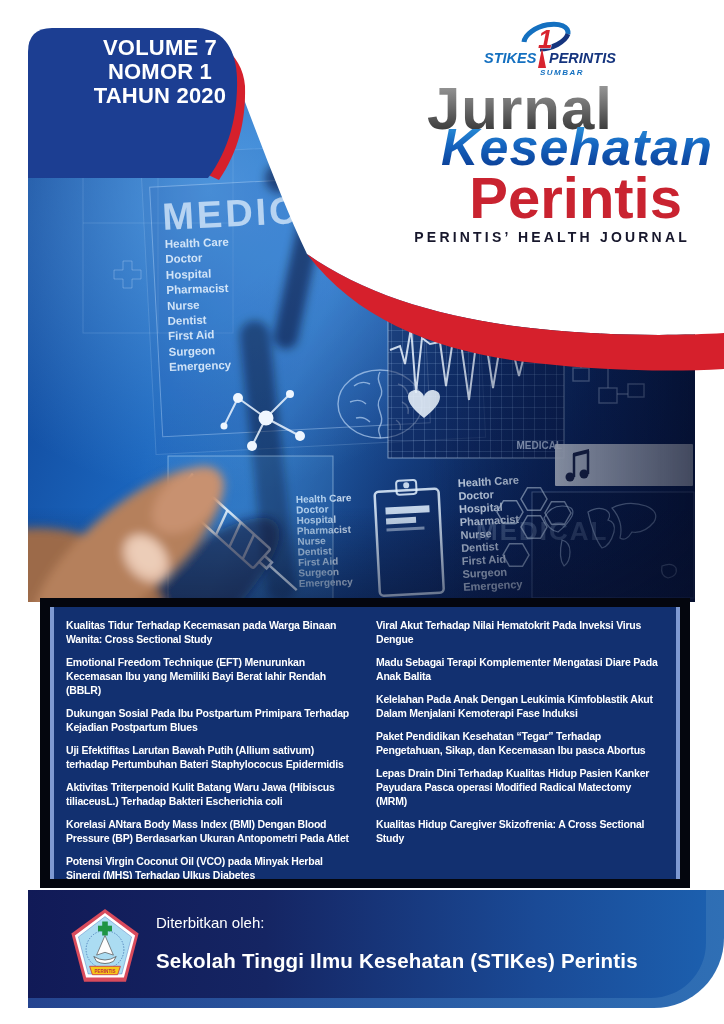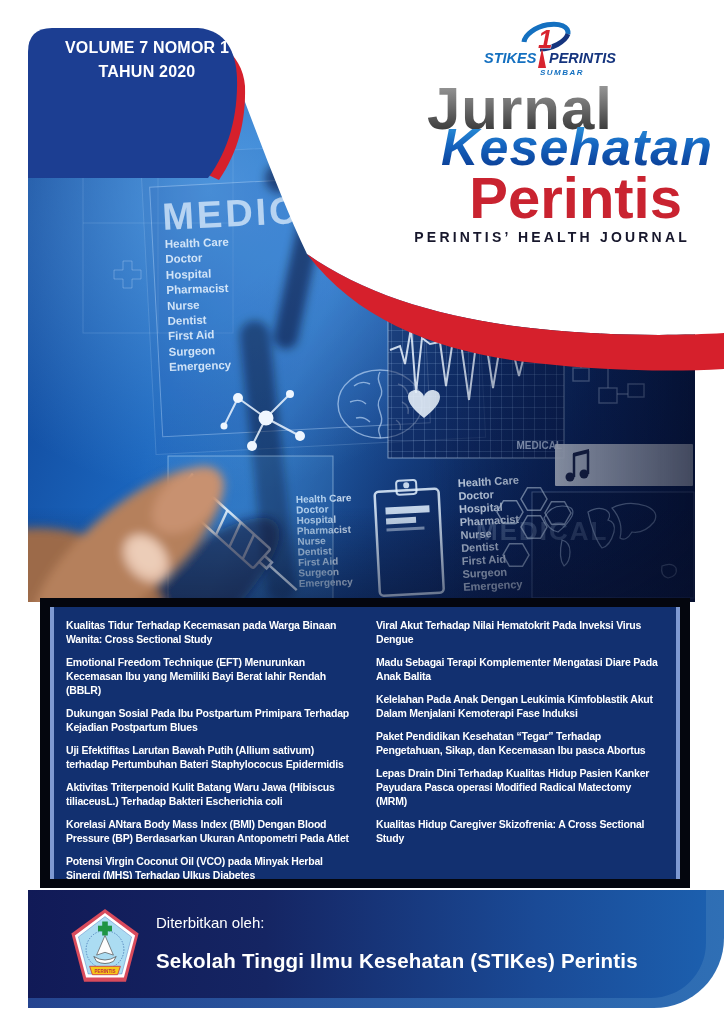--- a/index.html
+++ b/index.html
@@ -12,22 +12,22 @@
     background:
       radial-gradient(circle at 27% 20%, rgba(120,195,255,.60), rgba(120,195,255,0) 48%),
       radial-gradient(circle at 70% 88%, rgba(8,18,55,.55), rgba(8,18,55,0) 55%),
       linear-gradient(112deg,#0d3c8c 0%,#1a64bc 30%,#2f80d6 44%,#1b55a6 60%,#0c2e6f 80%,#08204f 100%);}
   #photo svg{position:absolute;left:0;top:0;}
 
   
   #overlay{position:absolute;left:0;top:0;width:724px;height:1024px;z-index:2;pointer-events:none;}
 
   
-  #volume-text{position:absolute;left:52px;top:36px;width:190px;z-index:3;text-align:center;
-    color:#fff;font-weight:bold;font-size:16px;line-height:24px;letter-spacing:.2px;}
+  #volume-text{position:absolute;left:65px;top:36px;width:190px;z-index:3;text-align:center;
+    color:#fff;font-weight:bold;font-size:22px;line-height:24px;letter-spacing:.2px;}
 
   
   #logo{position:absolute;left:480px;top:20px;width:164px;height:58px;z-index:3;}
   .title-word{position:absolute;z-index:3;font-weight:bold;line-height:1;white-space:nowrap;}
   #title-jurnal{top:79px;right:111px;font-size:60px;letter-spacing:1px;
     background:linear-gradient(#a3a3a3,#6e6e6e 45%,#3c3c3c 85%);
     -webkit-background-clip:text;background-clip:text;color:transparent;}
   #title-kesehatan{top:121px;right:11px;font-size:52px;letter-spacing:1px;
     background:linear-gradient(#2f9ade,#1565c0 45%,#0b3e96 90%);
     -webkit-background-clip:text;background-clip:text;color:transparent;font-style:italic;}

